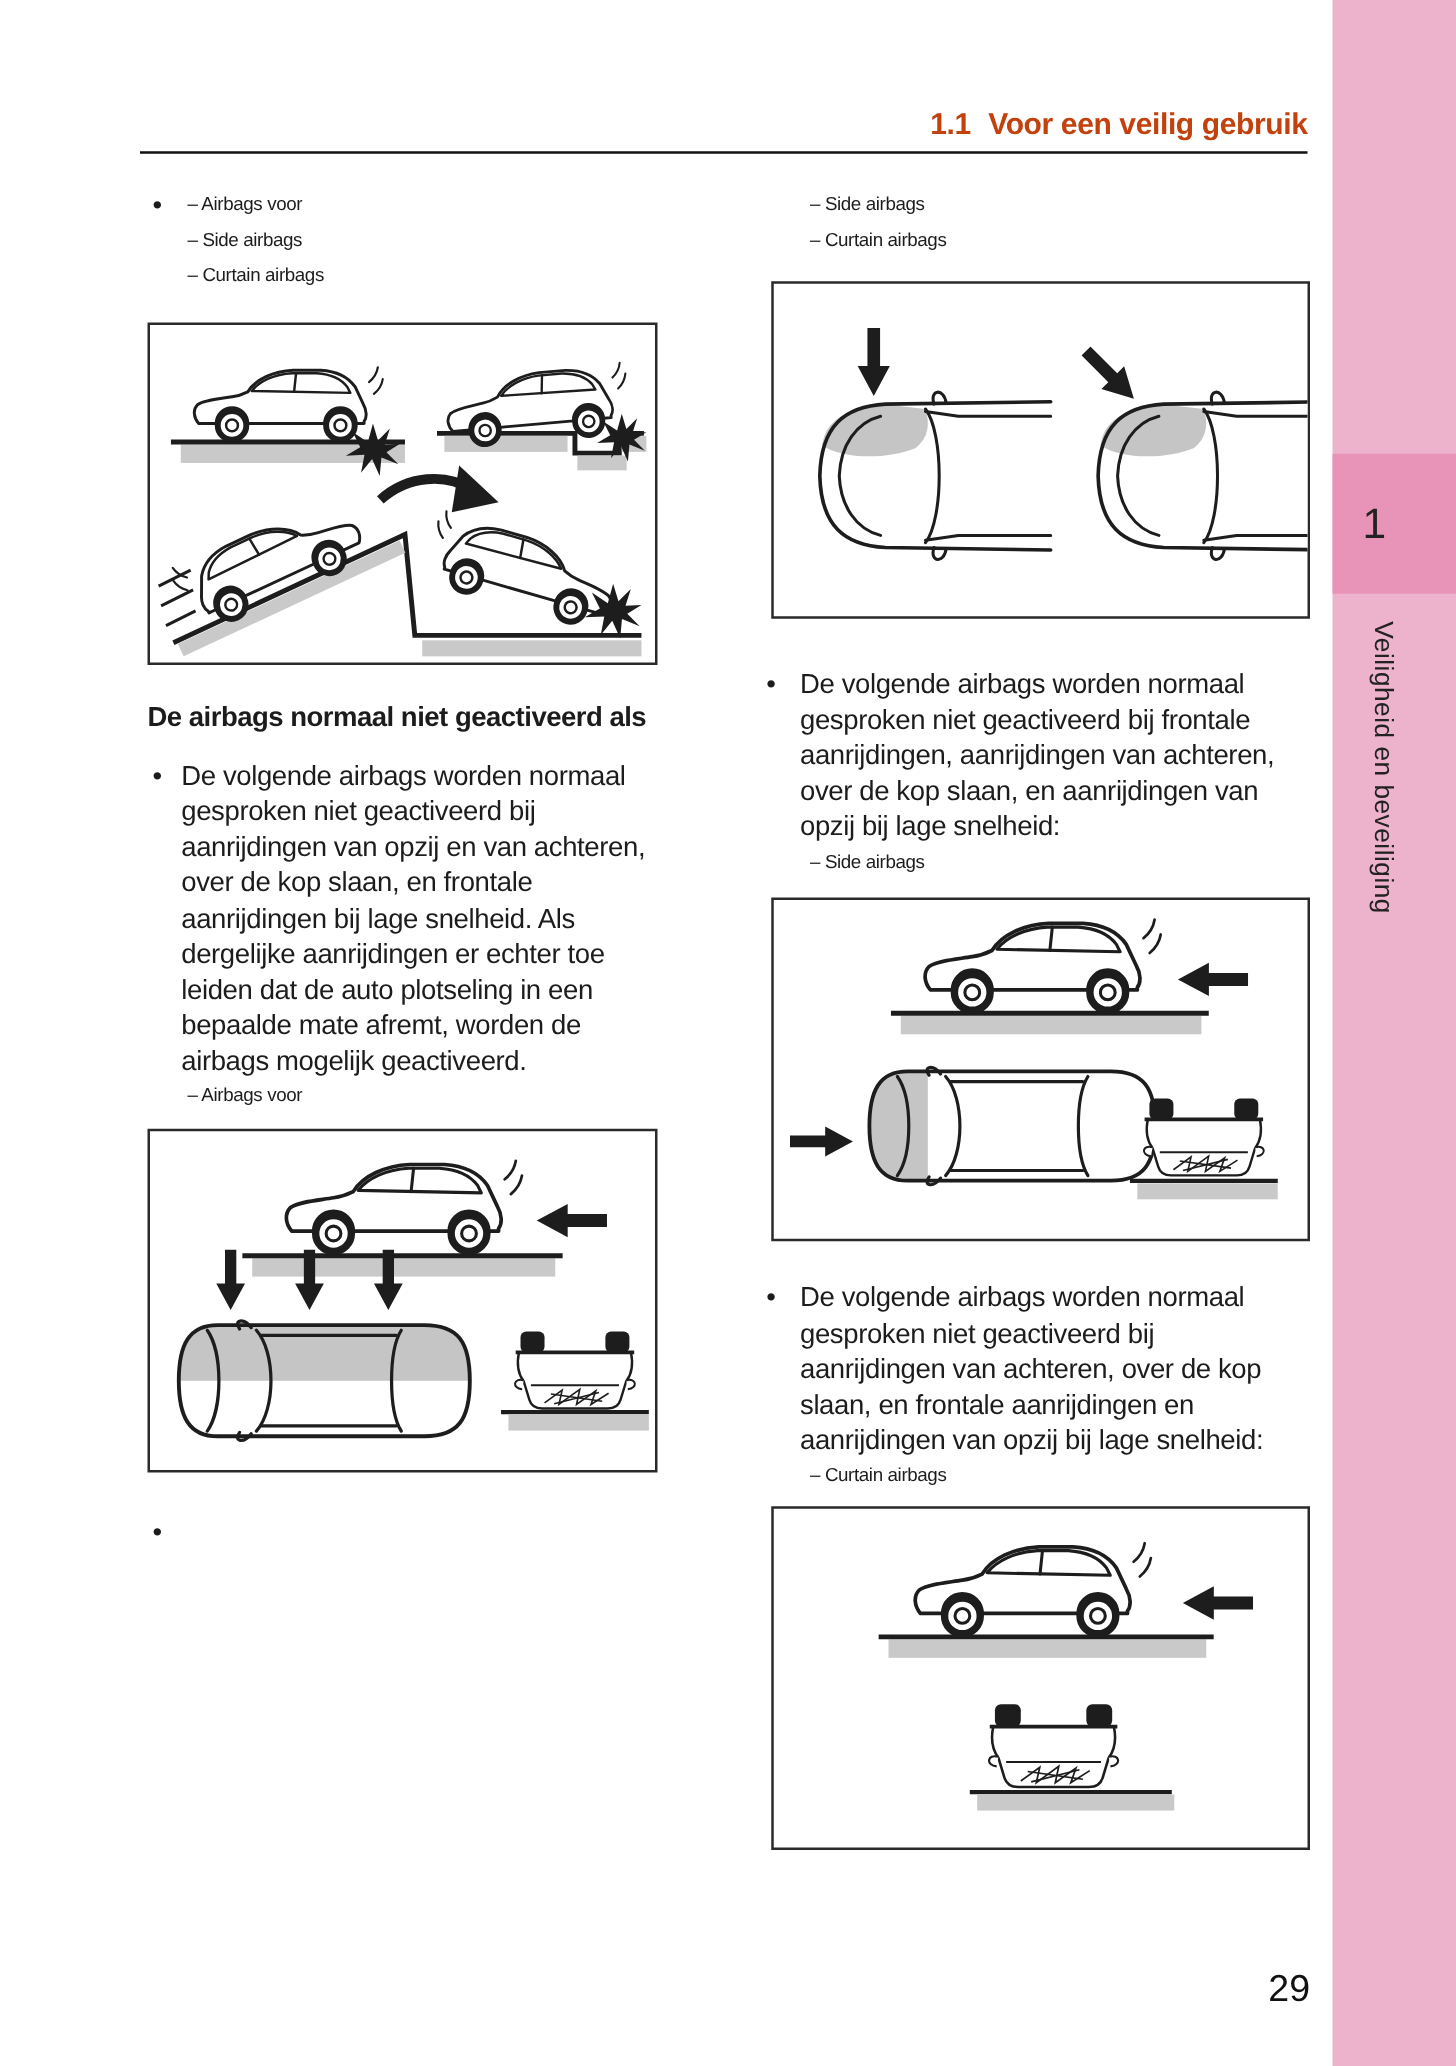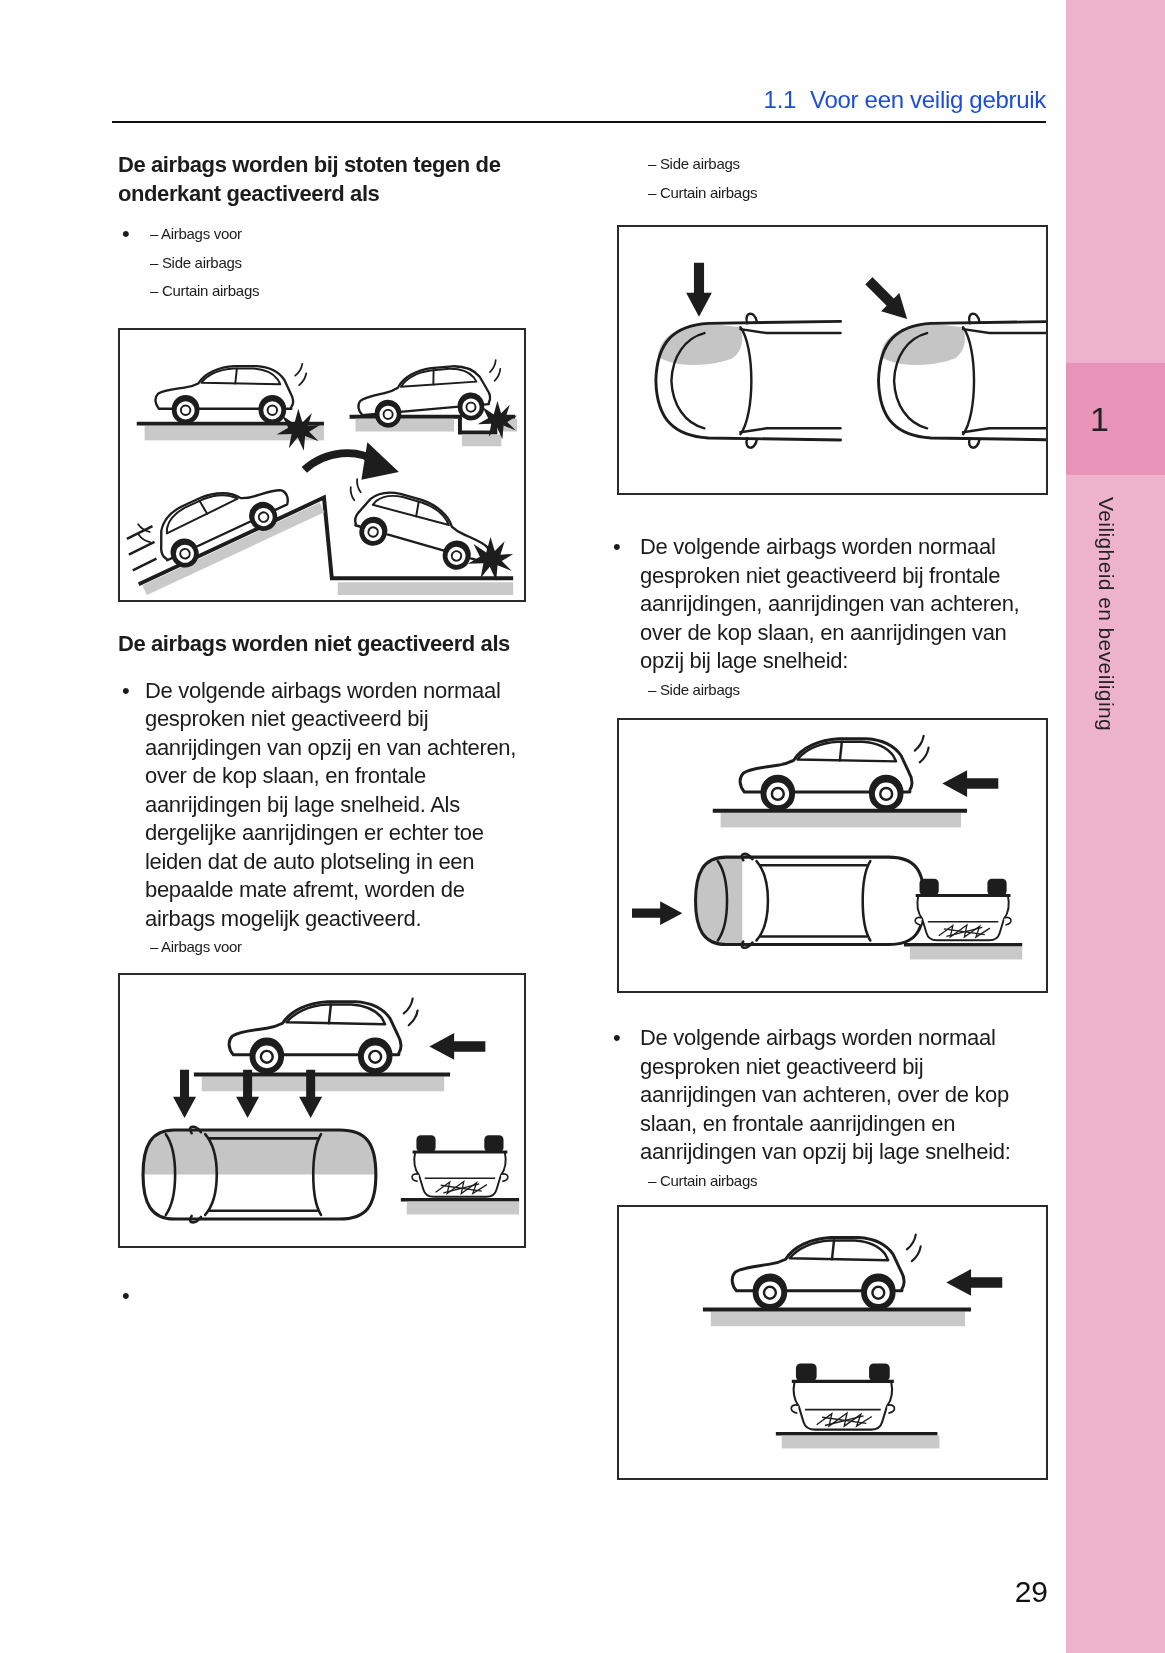--- a/index.html
+++ b/index.html
@@ -13,22 +13,22 @@
     position:absolute;left:0;top:363px;width:99px;height:112px;background:#e794b8;
     display:flex;align-items:center;box-sizing:border-box;padding-left:24px;
     font-size:34px;color:#222;
   }
   .chapter-title{
     position:absolute;top:497px;left:28px;
     writing-mode:vertical-rl;font-size:21px;color:#222;letter-spacing:.4px;
   }
   
   .page-header{
-    position:absolute;top:86px;right:119px;font-weight:normal;font-size:24px;
-    letter-spacing:-.3px;color:#1d4ed8;white-space:nowrap;text-align:right;
+    position:absolute;top:86px;right:119px;font-weight:bold;font-size:24px;
+    letter-spacing:-.3px;color:#c2410c;white-space:nowrap;text-align:right;
   }
   .page-header .sec-num{margin-right:14px;}
   .header-rule{position:absolute;top:121px;left:112px;width:934px;height:2px;background:#111;}
   .page-number{position:absolute;top:1575px;right:117px;font-weight:normal;font-size:30px;color:#111;}
   
   .col{position:absolute;top:150px;}
   .col-left{left:116px;width:406px;}
   .col-right{left:608px;width:434px;}
   .h1{font-weight:bold;font-size:22px;line-height:29px;letter-spacing:-.4px;margin:0 0 12px 2px;}
   .h2{font-weight:bold;font-size:22px;line-height:29px;letter-spacing:-.4px;margin:27px 0 0 2px;white-space:nowrap;}
@@ -125,21 +125,20 @@
   </div>
   <div class="chapter-title">Veiligheid en beveiliging</div>
 </aside>
 
 <header class="page-header">
   <span class="sec-num">1.1</span><span>Voor een veilig gebruik</span>
 </header>
 <div class="header-rule"></div>
 
 <div class="col col-left">
-  <h2 class="h1">De airbags worden bij stoten tegen de onderkant geactiveerd als</h2>
 
   <p class="para bullet"><span class="dot">•</span></p>
   <div class="sub">– Airbags voor</div>
   <div class="sub">– Side airbags</div>
   <div class="sub">– Curtain airbags</div>
 
   <div class="figure fig-l fig-l1">
     <svg viewBox="0 0 408 274">
       <rect x="24" y="97" width="182" height="15" fill="#c9c9c9"></rect>
       <path d="M16,95 L206,95" stroke="#1d1d1d" stroke-width="4"></path>
@@ -162,21 +161,21 @@
       <path d="M6,212 l26,-13 M8,228 l26,-13 M12,244 l24,-12" stroke="#1d1d1d" stroke-width="2.5"></path>
       <path d="M186,142 C208,122 240,120 260,134" stroke="#1d1d1d" stroke-width="8" fill="none"></path>
       <polygon points="250,114 282,144 244,152" fill="#1d1d1d"></polygon>
       <g transform="translate(234,142) rotate(16)">
           <use href="#car-side-r" x="0" y="0" width="168" height="69"></use>
         </g>
       <use href="#impact-star" x="352" y="210" width="46" height="46"></use>
     </svg>
   </div>
 
-  <h2 class="h2">De airbags worden niet geactiveerd als</h2>
+  <h2 class="h2">De airbags normaal niet geactiveerd als</h2>
 
   <p class="para bullet mt19"><span class="dot">•</span><span>De volgende airbags worden normaal gesproken niet geactiveerd bij aanrijdingen van opzij en van achteren, over de kop slaan, en frontale aanrijdingen bij lage snelheid. Als dergelijke aanrijdingen er echter toe leiden dat de auto plotseling in een bepaalde mate afremt, worden de airbags mogelijk geactiveerd.</span></p>
   <div class="sub">– Airbags voor</div>
 
   <div class="figure fig-l fig-l2">
     <svg viewBox="0 0 408 275">
       <rect x="82" y="103" width="246" height="15" fill="#c9c9c9"></rect>
       <path d="M74,101 L334,101" stroke="#1d1d1d" stroke-width="4"></path>
       <use href="#car-side" x="96" y="15" width="210" height="86"></use>
       <use href="#arrow-left" x="312" y="58" width="58" height="29"></use>

